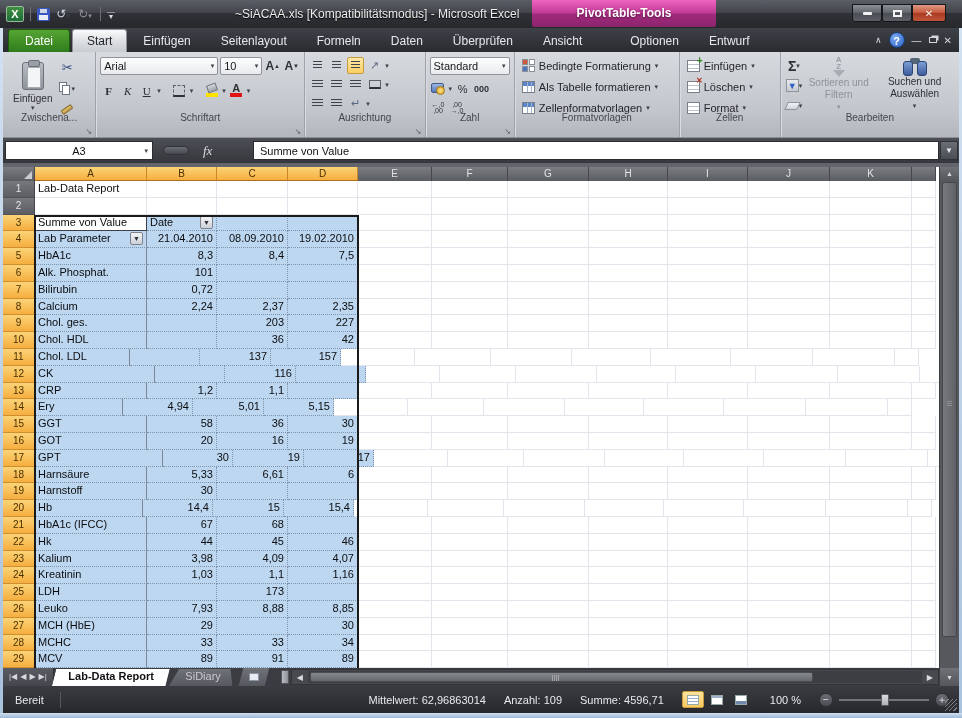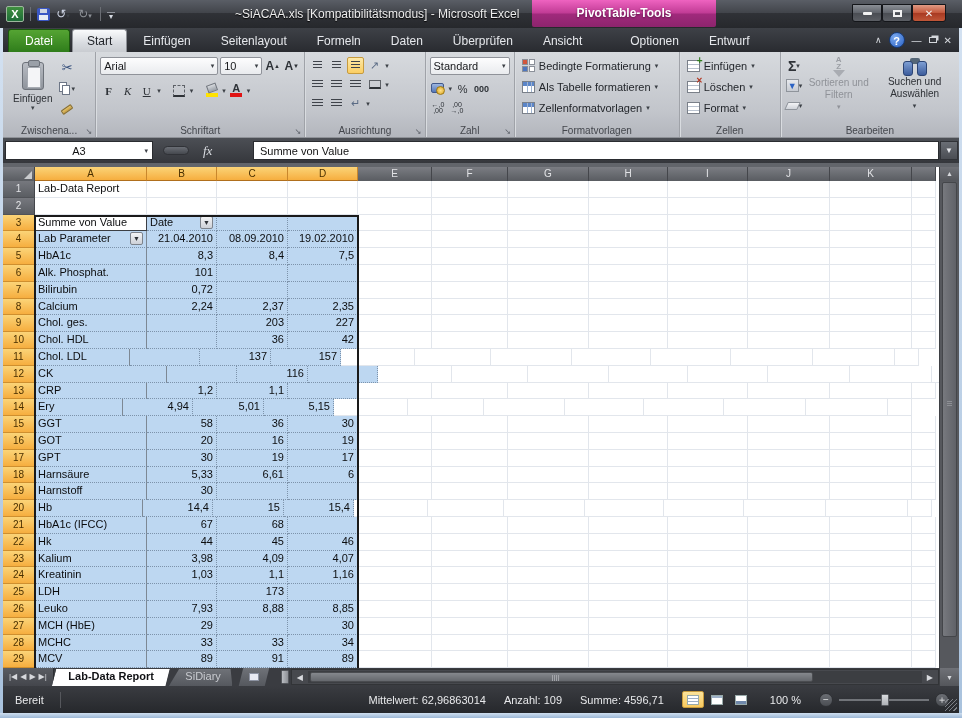--- a/index.html
+++ b/index.html
@@ -50,21 +50,21 @@
   .help-ic { width:16px; height:16px; border-radius:50%; background:radial-gradient(circle at 35% 30%, #7aa9ef, #2b62c4);
     color:#fff; font-size:11px; font-weight:bold; text-align:center; line-height:16px; border:1px solid #173a75; }
   .mini { color:#d4d7dc; font-size:10px; }
   .mini-box { width:8px; height:6px; border:1px solid #d4d7dc; box-shadow:2px -2px 0 -0.5px #d4d7dc; }
 
   
   #ribbon { top:52px; height:86px; background:linear-gradient(#d7dade,#c2c5cb 70%,#b3b6bd);
     border-bottom:1px solid #8e9197; display:flex; }
   .rgroup { position:relative; height:100%; padding:3px 4px 14px;
     border-right:1px solid #9fa2a8; box-shadow:1px 0 0 #d9dce0; }
-  .glabel { position:absolute; bottom:1px; left:0; right:0; text-align:center;
+  .glabel { position:absolute; bottom:14px; left:0; right:0; text-align:center;
     font-size:10px; color:#43464c; white-space:nowrap; }
   .glaunch { position:absolute; bottom:1px; right:3px; font-size:8px; color:#5a5e66; }
   .bigbtn { display:flex; flex-direction:column; align-items:center; justify-content:center;
     font-size:10px; color:#2e3136; padding:2px 6px; height:64px; }
   .arr { font-size:7px; color:#3c4046; }
   .rrow { display:flex; align-items:center; gap:2px; margin:2px 0; }
   .sbtn { display:inline-flex; align-items:center; justify-content:center; min-width:17px; height:17px;
     font-size:11px; color:#2e3237; padding:0 1px; }
   .sbtn.on { background:linear-gradient(#fde9a8,#fbce63); border:1px solid #c79b3e; border-radius:2px; }
   .combo { background:linear-gradient(#fdfdfe,#e9ebee); border:1px solid #8f9299; border-radius:2px;
@@ -685,21 +685,21 @@
               <div class="gcell" style="width: 76px;"></div>
               <div class="gcell" style="width: 81px;"></div>
               <div class="gcell" style="width: 79px;"></div>
               <div class="gcell" style="width: 80px;"></div>
               <div class="gcell" style="width: 82px;"></div>
               <div class="gcell" style="width: 82px;"></div>
               <div class="gcell" style="width: 24px;"></div>
             </div>
             <div class="grow">
               <div class="rhdr sel">12</div>
-              <div class="gcell piv colA" style="width: 132px;"><span>CK</span></div>
+              <div class="gcell piv colA" style="width: 120px;"><span>CK</span></div>
               <div class="gcell piv num" style="width: 70px;"></div>
               <div class="gcell piv num" style="width: 71px;"><span>116</span></div>
               <div class="gcell piv num" style="width: 70px;"></div>
               <div class="gcell" style="width: 74px;"></div>
               <div class="gcell" style="width: 76px;"></div>
               <div class="gcell" style="width: 81px;"></div>
               <div class="gcell" style="width: 79px;"></div>
               <div class="gcell" style="width: 80px;"></div>
               <div class="gcell" style="width: 82px;"></div>
               <div class="gcell" style="width: 82px;"></div>
@@ -760,21 +760,21 @@
               <div class="gcell" style="width: 76px;"></div>
               <div class="gcell" style="width: 81px;"></div>
               <div class="gcell" style="width: 79px;"></div>
               <div class="gcell" style="width: 80px;"></div>
               <div class="gcell" style="width: 82px;"></div>
               <div class="gcell" style="width: 82px;"></div>
               <div class="gcell" style="width: 24px;"></div>
             </div>
             <div class="grow">
               <div class="rhdr sel">17</div>
-              <div class="gcell piv colA" style="width: 112px;"><span>GPT</span></div>
+              <div class="gcell piv colA" style="width: 128px;"><span>GPT</span></div>
               <div class="gcell piv num" style="width: 70px;"><span>30</span></div>
               <div class="gcell piv num" style="width: 71px;"><span>19</span></div>
               <div class="gcell piv num" style="width: 70px;"><span>17</span></div>
               <div class="gcell" style="width: 74px;"></div>
               <div class="gcell" style="width: 76px;"></div>
               <div class="gcell" style="width: 81px;"></div>
               <div class="gcell" style="width: 79px;"></div>
               <div class="gcell" style="width: 80px;"></div>
               <div class="gcell" style="width: 82px;"></div>
               <div class="gcell" style="width: 82px;"></div>

